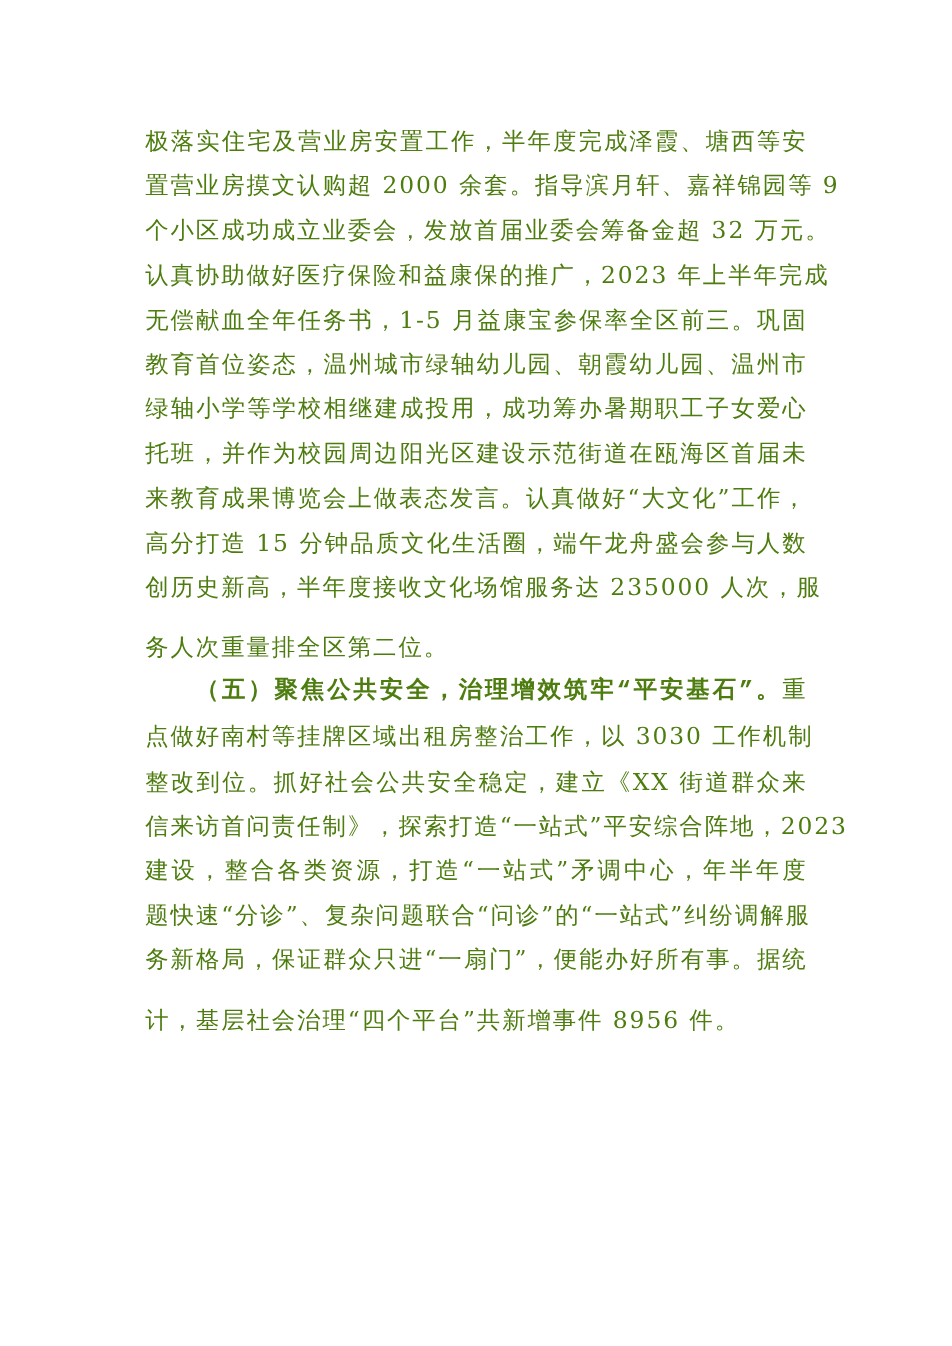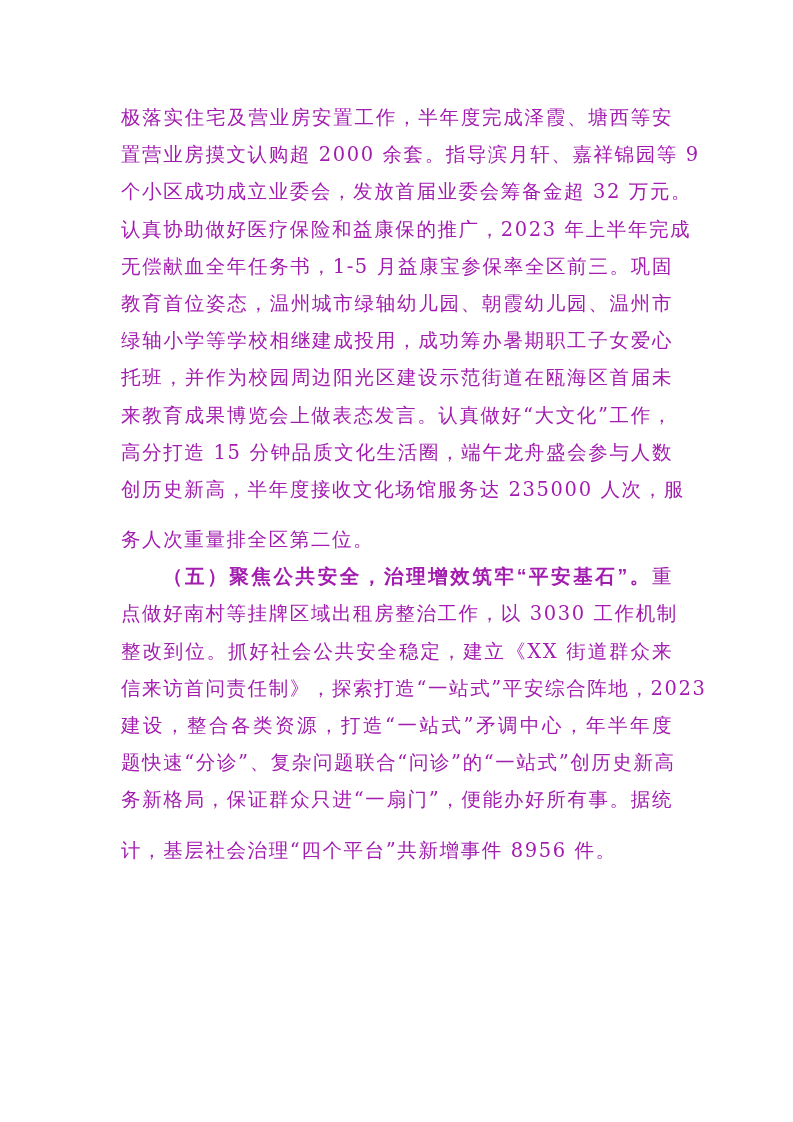--- a/index.html
+++ b/index.html
@@ -14,40 +14,40 @@
       overflow: hidden;
     }
     .page {
       position: absolute;
       left: 121px;
       top: 99px;
       width: 552px;
       font-family: "DejaVu Serif", "Liberation Serif", serif;
       font-size: 19.5px;
       line-height: 37.2px;
-      color: #a21caf;
+      color: #4d7c0f;
       letter-spacing: 1.6px;
       text-align: justify;
       text-justify: inter-character;
     }
     .line {
       display: block;
       white-space: nowrap;
       text-align-last: justify;
       text-align: justify;
       height: 37.2px;
     }
     .line.last {
       text-align-last: left;
       margin-top: 13px;
     }
     .line.heading {
       padding-left: 42px;
       font-weight: bold;
-      font-family: Liberation Sans, sans-serif;
+      font-family: Liberation Mono, monospace;
     }
     .heading-text {
       font-weight: bold;
     }
   </style>
 </head>
 <body>
 
 <div class="page">
   <div>
@@ -64,17 +64,17 @@
     <span class="line">创历史新高，半年度接收文化场馆服务达 235000 人次，服</span>
     <span class="line last">务人次重量排全区第二位。</span>
   </div>
 
   <div>
     <span class="line heading"><span class="heading-text">（五）聚焦公共安全，治理增效筑牢“平安基石”。</span><span style="font-weight:normal">重</span></span>
     <span class="line">点做好南村等挂牌区域出租房整治工作，以 3030 工作机制</span>
     <span class="line">整改到位。抓好社会公共安全稳定，建立《XX 街道群众来</span>
     <span class="line">信来访首问责任制》，探索打造“一站式”平安综合阵地，2023</span>
     <span class="line">建设，整合各类资源，打造“一站式”矛调中心，年半年度</span>
-    <span class="line">题快速“分诊”、复杂问题联合“问诊”的“一站式”创历史新高</span>
+    <span class="line">题快速“分诊”、复杂问题联合“问诊”的“一站式”纠纷调解服</span>
     <span class="line">务新格局，保证群众只进“一扇门”，便能办好所有事。据统</span>
     <span class="line last">计，基层社会治理“四个平台”共新增事件 8956 件。</span>
   </div>
 </div>
 
 </body></html>

